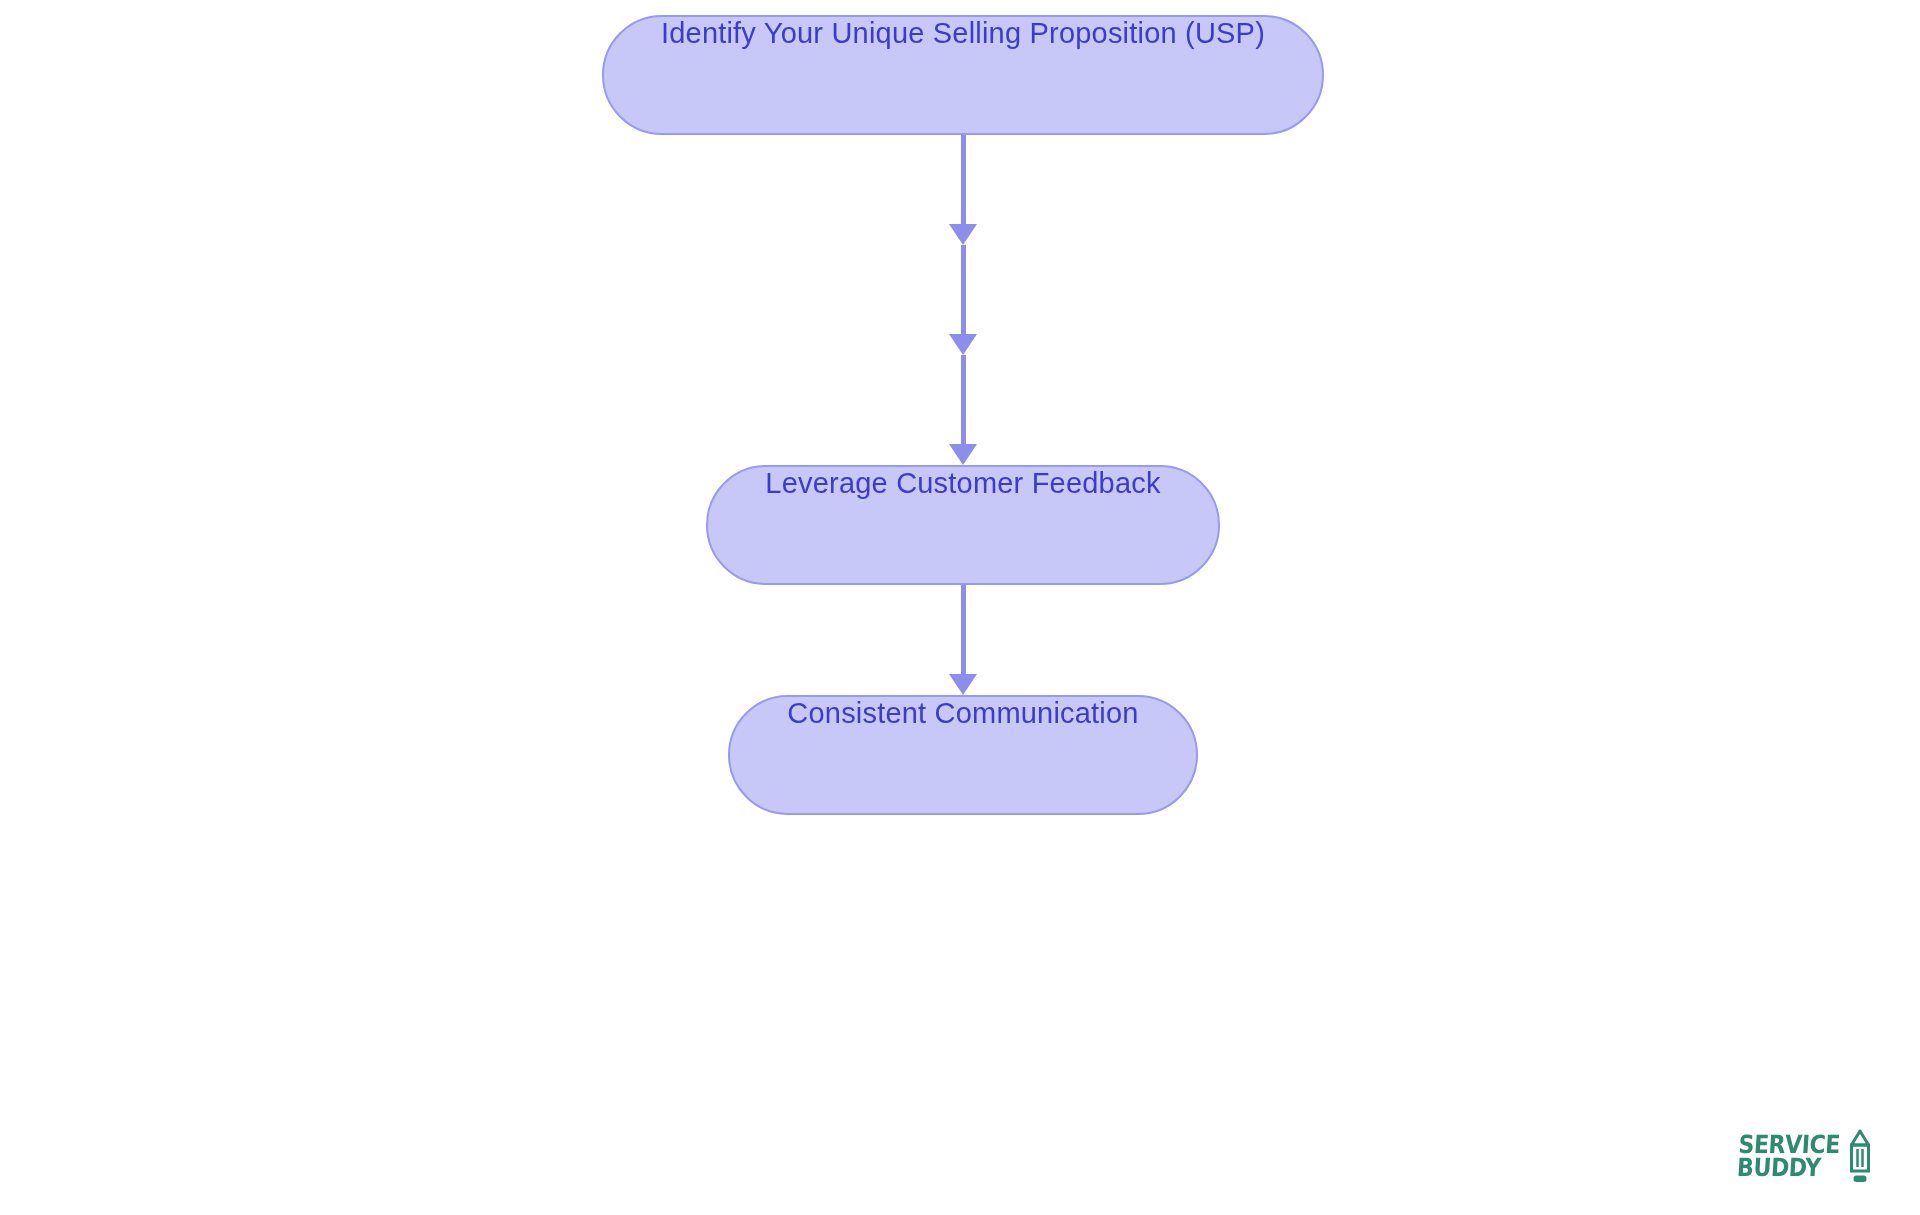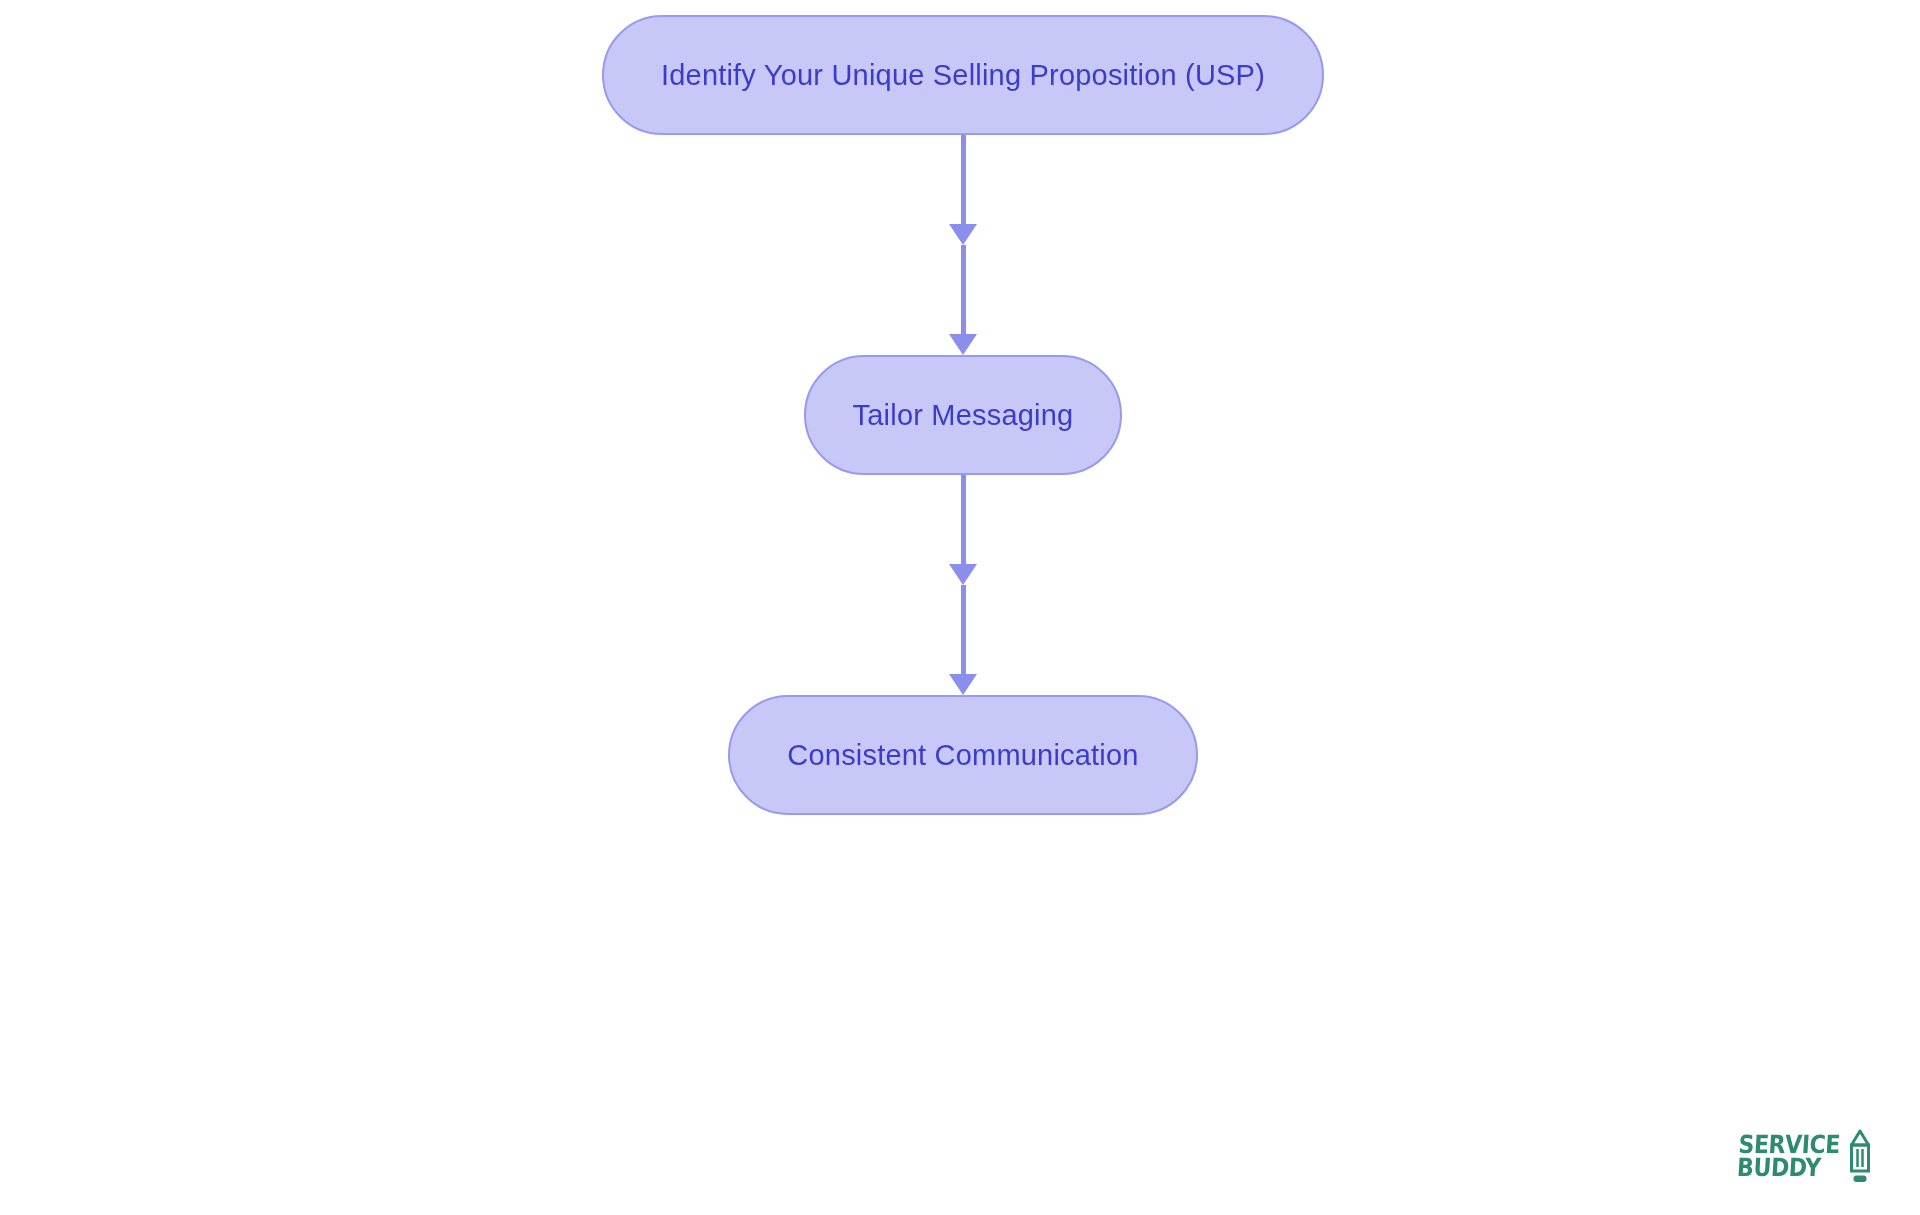--- a/index.html
+++ b/index.html
@@ -21,21 +21,21 @@
     align-items: center;
   }
   .node {
     box-sizing: border-box;
     height: 120px;
     border: 2px solid var(--node-border, #979af0);
     border-radius: 60px;
     background: var(--node-fill, #c7c8f7);
     color: var(--node-text, #3b3cc9);
     display: flex;
-    align-items: center;
+    align-items: flex-start;
     justify-content: center;
     font-size: 29px;
     letter-spacing: 0.2px;
     white-space: nowrap;
   }
   .node-0 { width: 722px; }
   .node-1 { width: 420px; }
   .node-2 { width: 318px; }
   .node-3 { width: 514px; }
   .node-4 { width: 470px; }
@@ -93,29 +93,29 @@
       <div class="arrow-line"></div>
       <div class="arrow-head"></div>
     </div>
 
 
     <div class="arrow">
       <div class="arrow-line"></div>
       <div class="arrow-head"></div>
     </div>
 
-    <div class="node node-2">
-      <span>Tailor Messaging</span>
-    </div>
 
     <div class="arrow">
       <div class="arrow-line"></div>
       <div class="arrow-head"></div>
     </div>
 
+    <div class="node node-3">
+      <span>Leverage Customer Feedback</span>
+    </div>
 
     <div class="arrow">
       <div class="arrow-line"></div>
       <div class="arrow-head"></div>
     </div>
 
     <div class="node node-4">
       <span>Consistent Communication</span>
     </div>
 

